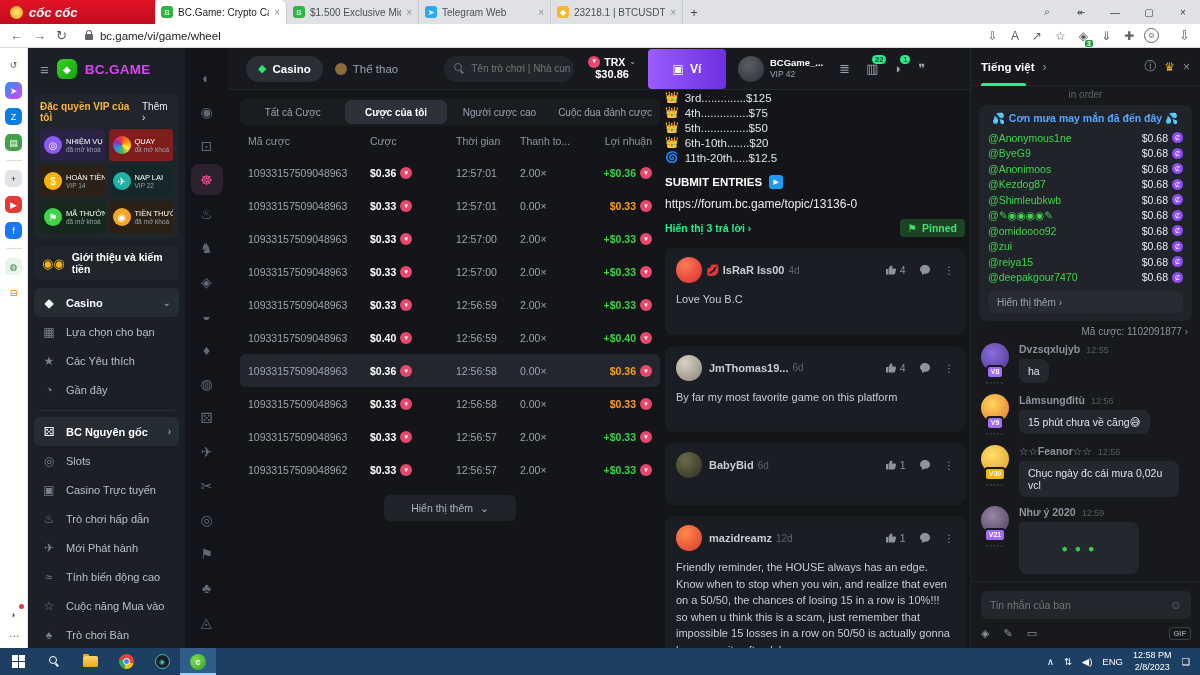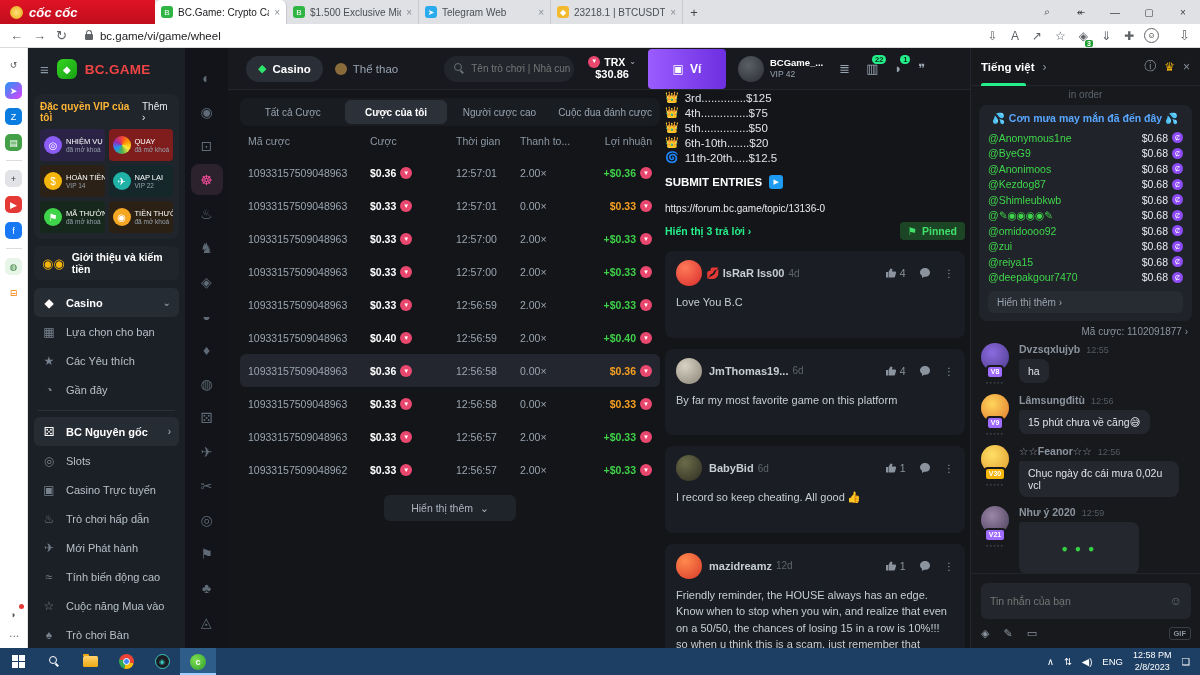--- a/index.html
+++ b/index.html
@@ -36,21 +36,21 @@
   .bri-div{width:16px;height:1px;background:#ddd;flex:0 0 1px}
   #brail .bottom{margin-top:auto;display:flex;flex-direction:column;align-items:center;gap:8px;padding-bottom:6px;color:#555}
 
   
   #site{left:28px;top:48px;width:1172px;height:600px;background:#141518;overflow:hidden}
   
   #side{left:0;top:0;width:157px;height:600px;background:#1b2026;padding:0 6px}
   #side-head{height:42px;display:flex;align-items:center;gap:8px;padding-left:6px}
   #hamburger{color:#8b98a5;font-size:15px}
   #bclogo{width:20px;height:20px;border-radius:6px;background:linear-gradient(135deg,#35d423,#18a112);display:flex;align-items:center;justify-content:center;color:#fff;font-size:10px}
-  #bcname{color:#ef4444;font-weight:bold;font-size:13.5px;letter-spacing:.3px}
+  #bcname{color:#d946ef;font-weight:bold;font-size:13.5px;letter-spacing:.3px}
   #vip-panel{background:#20252c;border-radius:8px;padding:7px 6px 6px;margin-top:4px}
   #vip-title-row{display:flex;align-items:center;justify-content:space-between;font-size:10px;font-weight:bold;margin-bottom:6px}
   #vip-title{color:#ffb636}
   #vip-more{color:#e8eaed;font-weight:normal}
   #vip-grid{display:grid;grid-template-columns:1fr 1fr;gap:4px}
   .vcard{height:32px;border-radius:4px;display:flex;align-items:center;gap:4px;padding:0 4px;overflow:hidden}
   .vcard .vicon{width:18px;height:18px;border-radius:50%;display:flex;align-items:center;justify-content:center;font-size:10px;color:#fff;flex:0 0 18px}
   .vcard .vt{font-size:7.5px;font-weight:normal;color:#fff;white-space:nowrap}
   .vcard .vs{font-size:6.5px;color:#96a0ab;white-space:nowrap}
   #referral{margin-top:7px;background:#20252c;border-radius:6px;height:34px;display:flex;align-items:center;gap:7px;padding:0 8px}
@@ -107,21 +107,21 @@
   .trow .c-profit[data-status="win"]{color:#3ed049}
   .trow .c-profit[data-status="loss"]{color:#f7a021}
   #showmore{margin:9px auto 0;width:132px;height:26px;background:#1f232a;border-radius:6px;display:flex;align-items:center;justify-content:center;gap:7px;color:#aab4bf;font-size:10.5px}
 
   
   #comments{left:632px;top:42px;width:310px;height:558px;overflow:hidden;padding:0 5px}
   .prize-line{display:flex;align-items:center;gap:6px;color:#dfe3e8;font-size:11.5px;height:15px}
   .prize-line .pic{font-size:11px}
   #submit-row{margin-top:10px;display:flex;align-items:center;gap:7px;color:#fff;font-weight:bold;font-size:11.5px}
   #submit-row .play{width:14px;height:14px;border-radius:3px;background:#1d9bf0;color:#fff;font-size:7px;display:flex;align-items:center;justify-content:center}
-  #forum-link{margin-top:14px;color:#e8eaed;font-size:10px}
+  #forum-link{margin-top:8px;color:#e8eaed;font-size:12px}
   #pin-row{margin-top:8px;display:flex;align-items:center;justify-content:space-between}
   .green-link{color:#24ee89;font-size:10.5px;font-weight:bold}
   .green-link:empty{display:none}
   #pinned-badge{background:#1c4526;color:#41e06b;font-size:10.5px;font-weight:bold;border-radius:4px;padding:3px 8px;display:flex;gap:5px;align-items:center}
   .ccard{background:#1a1d23;border-radius:8px;margin-top:11px;padding:9px 11px}
   .chead{display:flex;align-items:center;gap:4px}
   .cav{width:26px;height:26px;border-radius:50%;flex:0 0 26px}
   .cname{color:#c6cdd4;font-size:11px;font-weight:bold}
   .cname .cemo{margin-right:3px}
   .ctime{color:#5c646d;font-size:10px}
@@ -152,21 +152,21 @@
   .mav{width:28px;height:28px;border-radius:50%}
   .vbadge{margin-top:-6px;border:2px solid #17191d;border-radius:4px;color:#fff;font-size:7px;font-weight:bold;padding:0 3px;line-height:10px}
   .vdots{font-size:4.5px;letter-spacing:1px;color:#3a3f46;margin-top:1px}
   .mbody{flex:1;min-width:0}
   .mname-row{display:flex;align-items:baseline;gap:6px}
   .mname{color:#8b949e;font-size:10.5px;font-weight:bold;white-space:nowrap;overflow:hidden}
   .mtime{color:#545b63;font-size:9px}
   .mbubble{display:inline-block;background:#24272d;border-radius:3px 8px 8px 8px;padding:6px 9px;color:#dfe3e8;font-size:10.5px;margin-top:4px;max-width:160px}
   .mbubble[data-tall="1"]{width:120px;height:52px;display:flex;align-items:center;justify-content:center;letter-spacing:2px}
   #chat-input-zone{position:absolute;left:0;bottom:0;width:230px;background:#17191d;border-top:1px solid #22262c;padding:9px 10px 8px}
-  #chat-input{width:100%;height:36px;background:#23262c;border-radius:6px;display:flex;align-items:center;padding:0 9px}
+  #chat-input{width:100%;height:28px;background:#23262c;border-radius:6px;display:flex;align-items:center;padding:0 9px}
   #chat-input input{flex:1;background:transparent;border:none;outline:none;color:#9aa5b1;font-size:10.5px}
   #chat-input .smiley{color:#677078;font-size:12px}
   #chat-tools{display:flex;align-items:center;gap:14px;margin-top:8px;color:#8b949e;font-size:11px}
   #gif-btn{margin-left:auto;border:1px solid #3a3f46;border-radius:3px;font-size:7.5px;font-weight:bold;padding:1px 4px;color:#8b949e}
 
   
   #taskbar{left:0;top:648px;width:1200px;height:27px;background:#1d3f63;display:flex;align-items:center;color:#fff}
   .tbi{width:36px;height:27px;display:flex;align-items:center;justify-content:center}
   .tbi[data-active="1"]{background:#2f5d8a;box-shadow:inset 0 -2px 0 #9ecfff}
   .winlogo{display:grid;grid-template-columns:6px 6px;grid-template-rows:6px 6px;gap:1px}
@@ -852,21 +852,20 @@
               <span class="cmeta">
                 <span><svg width="12" height="12" viewBox="0 0 24 24" fill="#8b949e">
                     <path d="M2 10h4v11H2zM22 11c0-1.1-.9-2-2-2h-6l1-5-4-1-4 7v11h11c1 0 1.8-.7 2-1.6l2-7.4z"></path>
                   </svg> <span>1</span></span>
                 <span><svg width="12" height="12" viewBox="0 0 24 24" fill="#8b949e">
                     <path d="M12 2C6.5 2 2 5.9 2 10.7c0 2.8 1.6 5.3 4 6.9V22l4.3-2.4c.6.1 1.1.1 1.7.1 5.5 0 10-3.9 10-8.9S17.5 2 12 2z"></path>
                   </svg></span>
                 <span>⋮</span>
               </span>
             </div>
-            <div class="ctext">I record so keep cheating. All good 👍</div>
             <span class="green-link"></span>
           </div>
 
           <div class="ccard">
             <div class="chead">
               <span class="cav" style="background: radial-gradient(circle at 35% 30%, rgb(255, 138, 77), rgb(217, 58, 43));"></span>
               <span class="cname"><span class="cemo"></span><span>mazidreamz</span></span>
               <span class="ctime">12d</span>
               <span class="cmeta">
                 <span><svg width="12" height="12" viewBox="0 0 24 24" fill="#8b949e">

